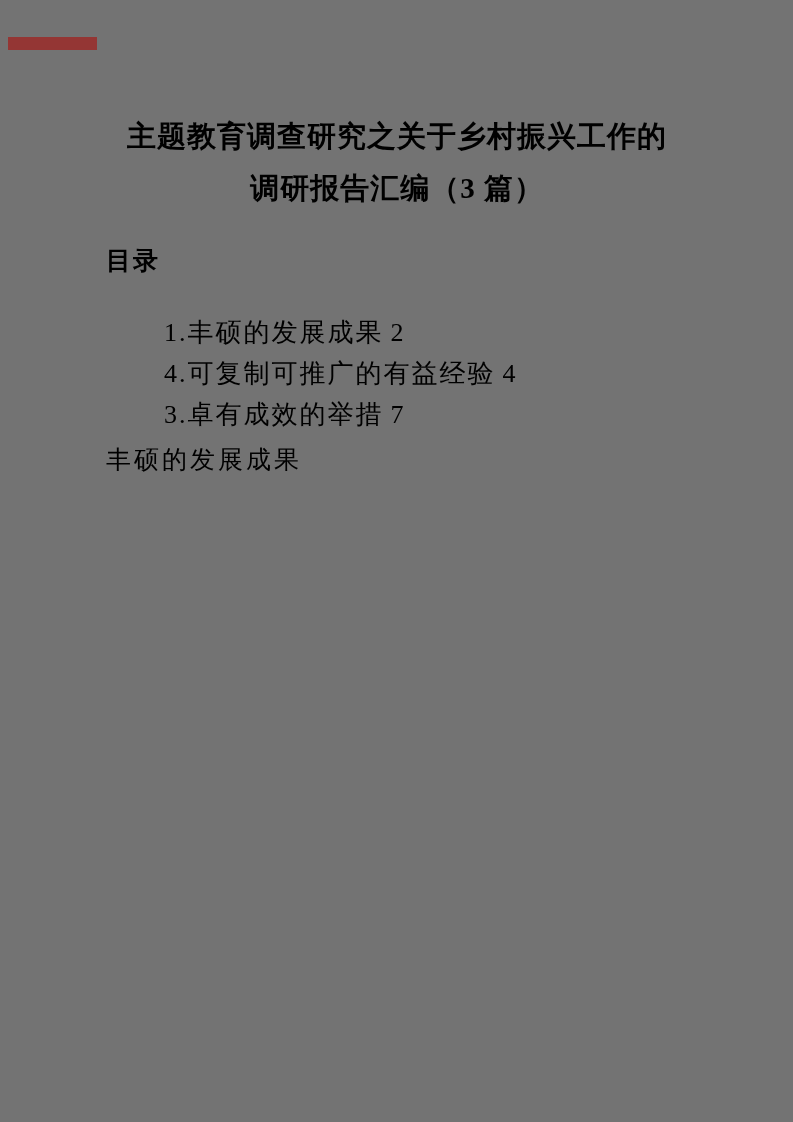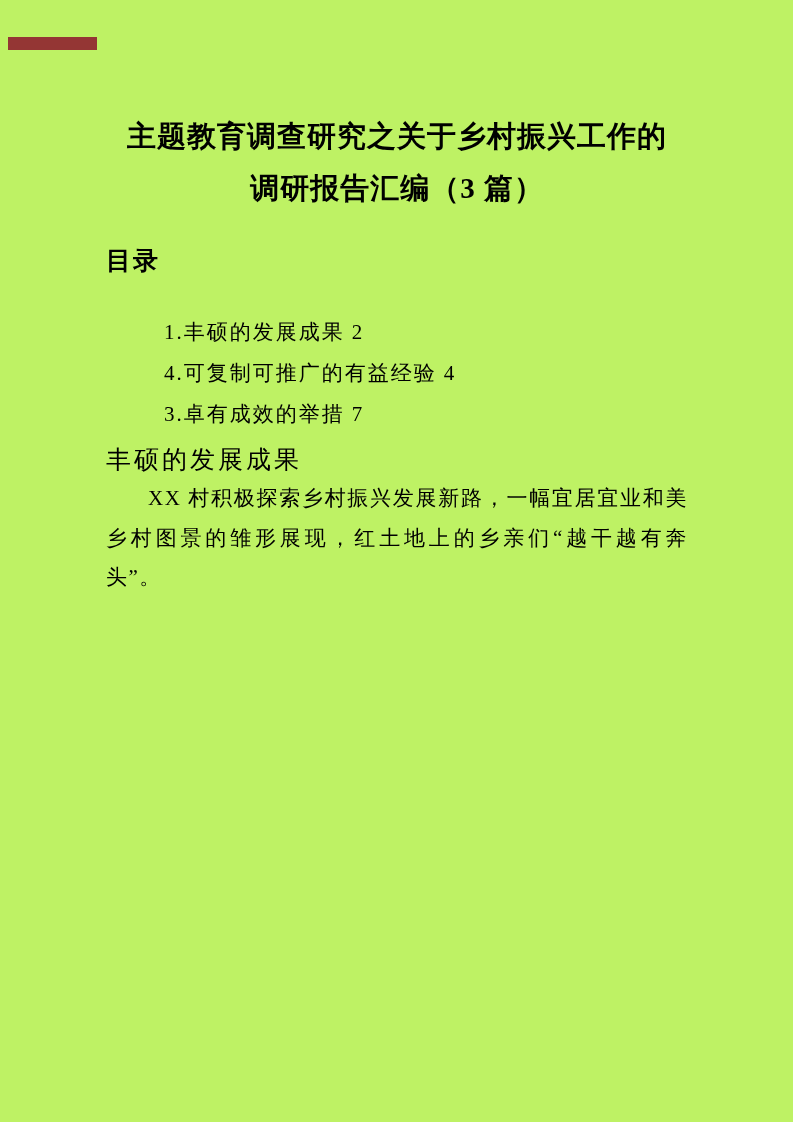--- a/index.html
+++ b/index.html
@@ -4,21 +4,21 @@
 <style>
   html, body {
     margin: 0;
     padding: 0;
     background: #ffffff;
   }
   .page {
     position: relative;
     width: 793px;
     height: 1122px;
-    background: #bef264;
+    background: #737373;
     overflow: hidden;
     font-family: "Liberation Serif", "DejaVu Serif", serif;
     color: #000000;
   }
   .accent-bar {
     position: absolute;
     left: 8px;
     top: 37px;
     width: 89px;
     height: 13px;
@@ -47,21 +47,21 @@
     font-size: 25px;
     font-weight: bold;
     letter-spacing: 2px;
     line-height: 34px;
   }
   .toc {
     margin-top: 34px;
   }
   .toc-item {
     padding-left: 58px;
-    font-size: 21px;
+    font-size: 26px;
     line-height: 41px;
     letter-spacing: 2px;
     white-space: nowrap;
   }
   .toc-item .toc-page {
     margin-left: 7px;
     letter-spacing: 0;
   }
   .section-heading {
     margin-top: 5px;
@@ -103,18 +103,17 @@
       <div class="toc-item">
         <span>4.可复制可推广的有益经验</span><span class="toc-page">4</span>
       </div>
       <div class="toc-item">
         <span>3.卓有成效的举措</span><span class="toc-page">7</span>
       </div>
     </div>
 
     <div class="section-heading">丰硕的发展成果</div>
 
-    <p class="para">XX 村积极探索乡村振兴发展新路，一幅宜居宜业和美乡村图景的雏形展现，红土地上的乡亲们“越干越有奔头”。</p>
 
 
 
   </div>
 </div>
 
 </body></html>

